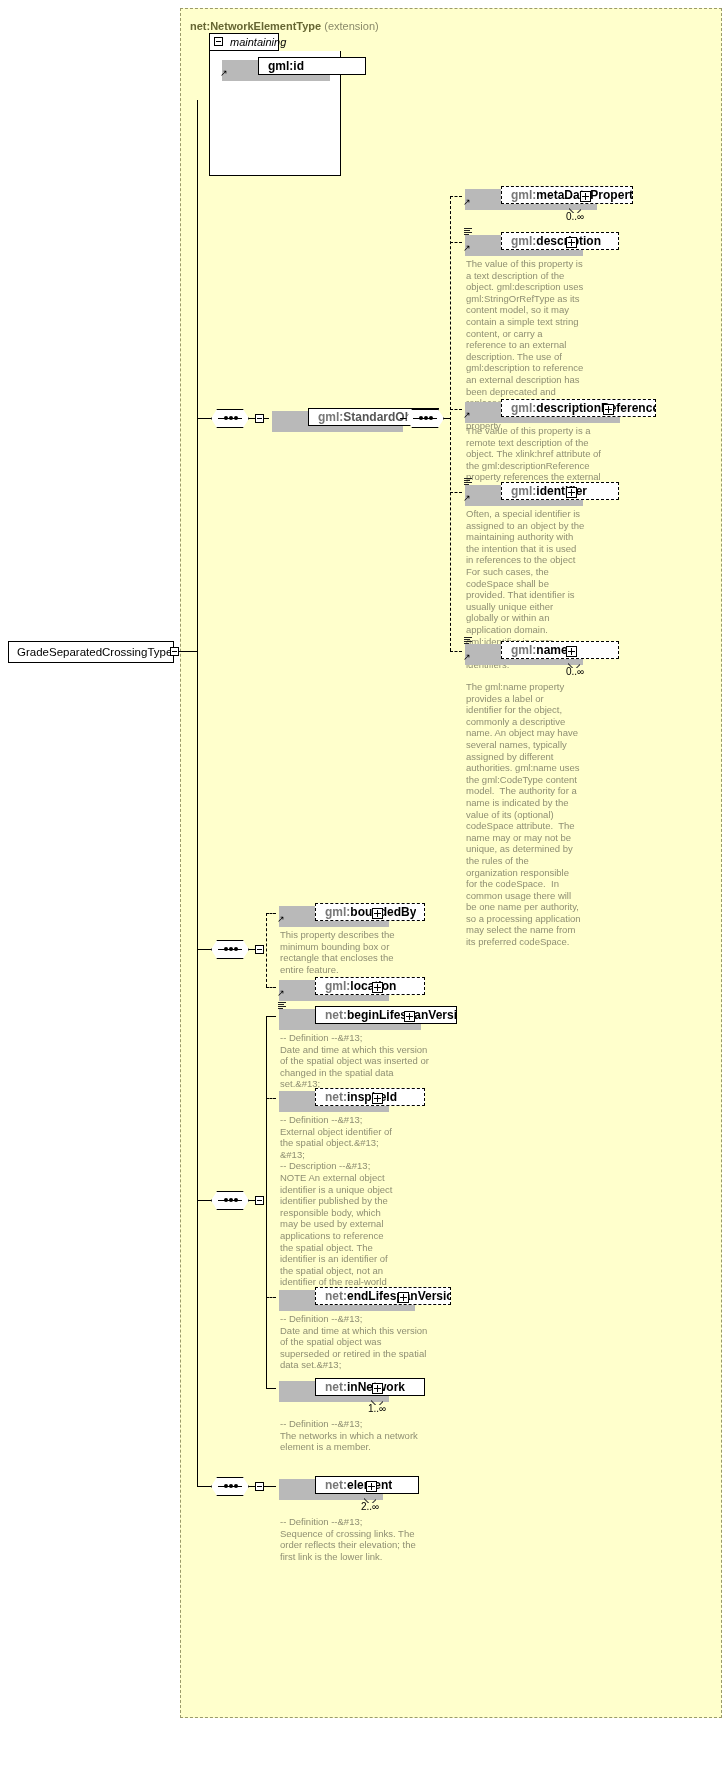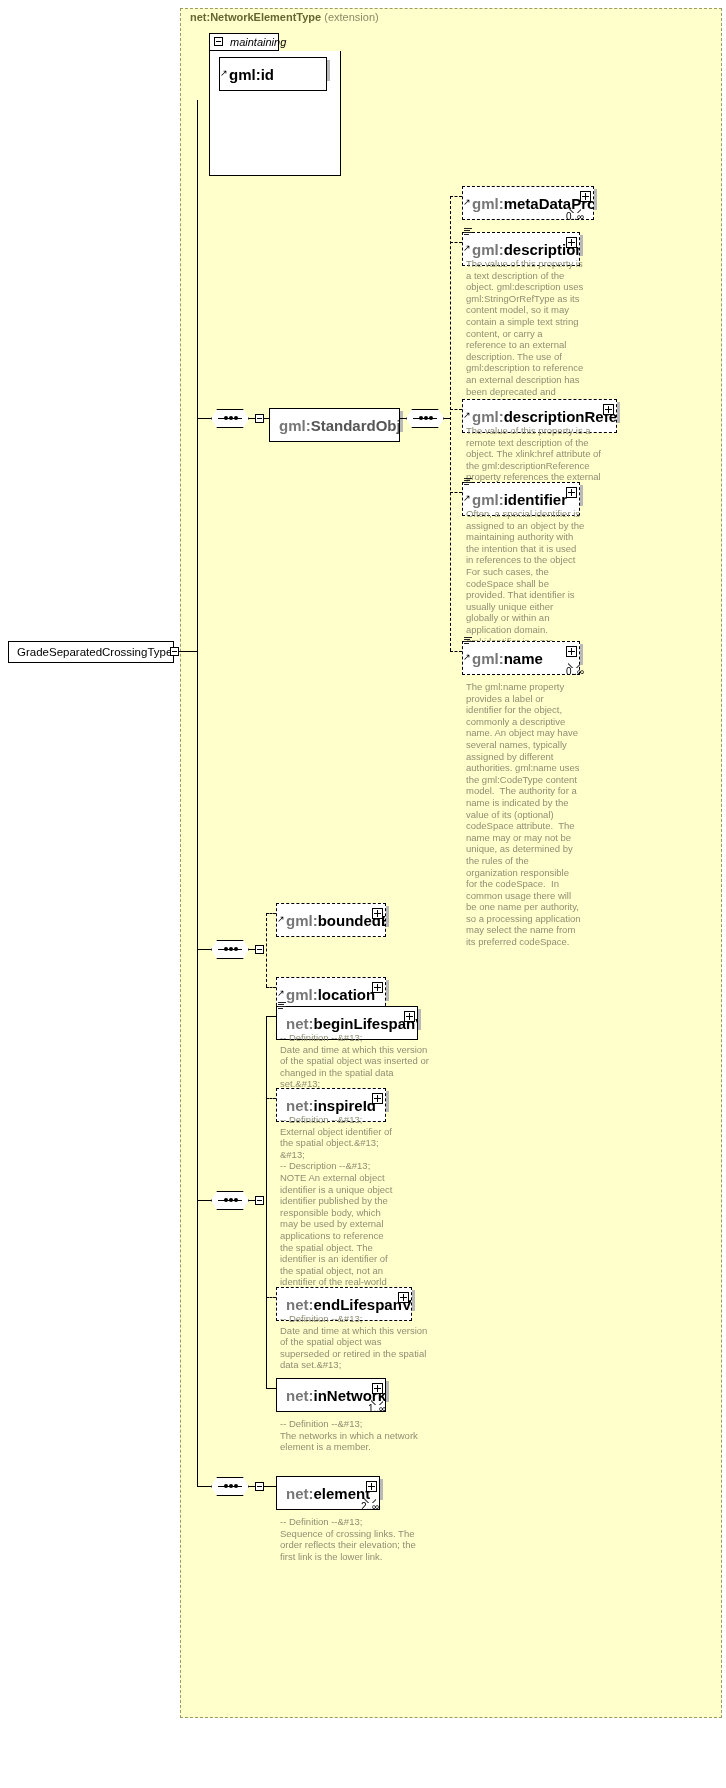--- a/index.html
+++ b/index.html
@@ -1,33 +1,33 @@
 <!DOCTYPE html>
 <html><head>
 <meta charset="utf-8">
 <style>
   html,body{margin:0;padding:0;background:#fff;}
   body{font-family:"Liberation Sans", sans-serif;}
   #page{position:relative;width:726px;height:1788px;background:#fff;overflow:hidden;}
 
   
   .ext-box{position:absolute;border:1px dashed #9a9a6a;background:#ffffcc;}
-  .ext-title{position:absolute;font-size:11px;font-weight:bold;color:#666633;white-space:nowrap;}
+  .ext-title{position:absolute;font-size:11px;font-weight:bold;color:#666633;white-space:nowrap;margin-top:9px;}
   .ext-title .dim{font-weight:normal;color:#8a8a6a;}
 
   
   .attr-tab{position:absolute;border:1px solid #000;background:#fff;font-style:italic;font-size:11px;
             padding:2px 6px 2px 20px;color:#000;white-space:nowrap;box-sizing:border-box;}
   .attr-body{position:absolute;border:1px solid #000;border-top:none;background:#fff;box-sizing:border-box;}
   .minus-box{position:absolute;width:9px;height:9px;border:1px solid #000;background:#fff;box-sizing:border-box;}
   .minus-box::before{content:"";position:absolute;left:1px;top:3px;width:5px;height:1px;background:#000;}
 
   
-  .node{position:absolute;box-sizing:border-box;background:#fff;height:34px;
-        font-size:15px;font-weight:bold;color:#000;display:flex;align-items:center;}
+  .node{position:absolute;box-sizing:border-box;background:#fff;height:18px;
+        font-size:12px;font-weight:bold;color:#000;display:flex;align-items:center;margin-left:39px;}
   .node.solid{border:1px solid #000;}
   .node.dashed{border:1px dashed #000;}
   .node .lbl{padding-left:9px;white-space:nowrap;overflow:hidden;}
   .node .ns{color:#777;font-weight:bold;}
   .node-shadow{position:absolute;background:#b9b9b9;}
 
   
   .plus{position:absolute;width:11px;height:11px;border:1px solid #000;background:#fff;box-sizing:border-box;}
   .plus::before{content:"";position:absolute;left:1px;top:4px;width:7px;height:1px;background:#000;}
   .plus::after{content:"";position:absolute;left:4px;top:1px;width:1px;height:7px;background:#000;}
@@ -217,20 +217,21 @@
   <div class="minus-box" style="left:255px;top:945px;"></div>
   <div class="dln v" style="left:266px;top:913px;height:74px;"></div>
 
   <div class="dln h" style="left:266px;top:913px;width:10px;"></div>
   <div class="node-shadow" style="left:279px;top:906px;width:110px;height:21px;"></div>
   <div class="node dashed" style="left:276px;top:903px;width:110px;">
     <span class="lbl"><span class="ns">gml:</span>boundedBy</span>
   </div>
   <div class="plus" style="left:372px;top:908px;"></div>
   <div class="ref-arrow" style="left:277px;top:915px;">↗</div>
+  <div class="doc" style="left:280px;top:929px;width:116px;">This property describes the minimum bounding box or rectangle that encloses the entire feature.</div>
 
   <div class="dln h" style="left:266px;top:987px;width:10px;"></div>
   <div class="node-shadow" style="left:279px;top:980px;width:110px;height:21px;"></div>
   <div class="node dashed" style="left:276px;top:977px;width:110px;">
     <span class="lbl"><span class="ns">gml:</span>location</span>
   </div>
   <div class="plus" style="left:372px;top:982px;"></div>
   <div class="ref-arrow" style="left:277px;top:989px;">↗</div>
 
   <div class="ln h" style="left:197px;top:1200px;width:14px;"></div>

